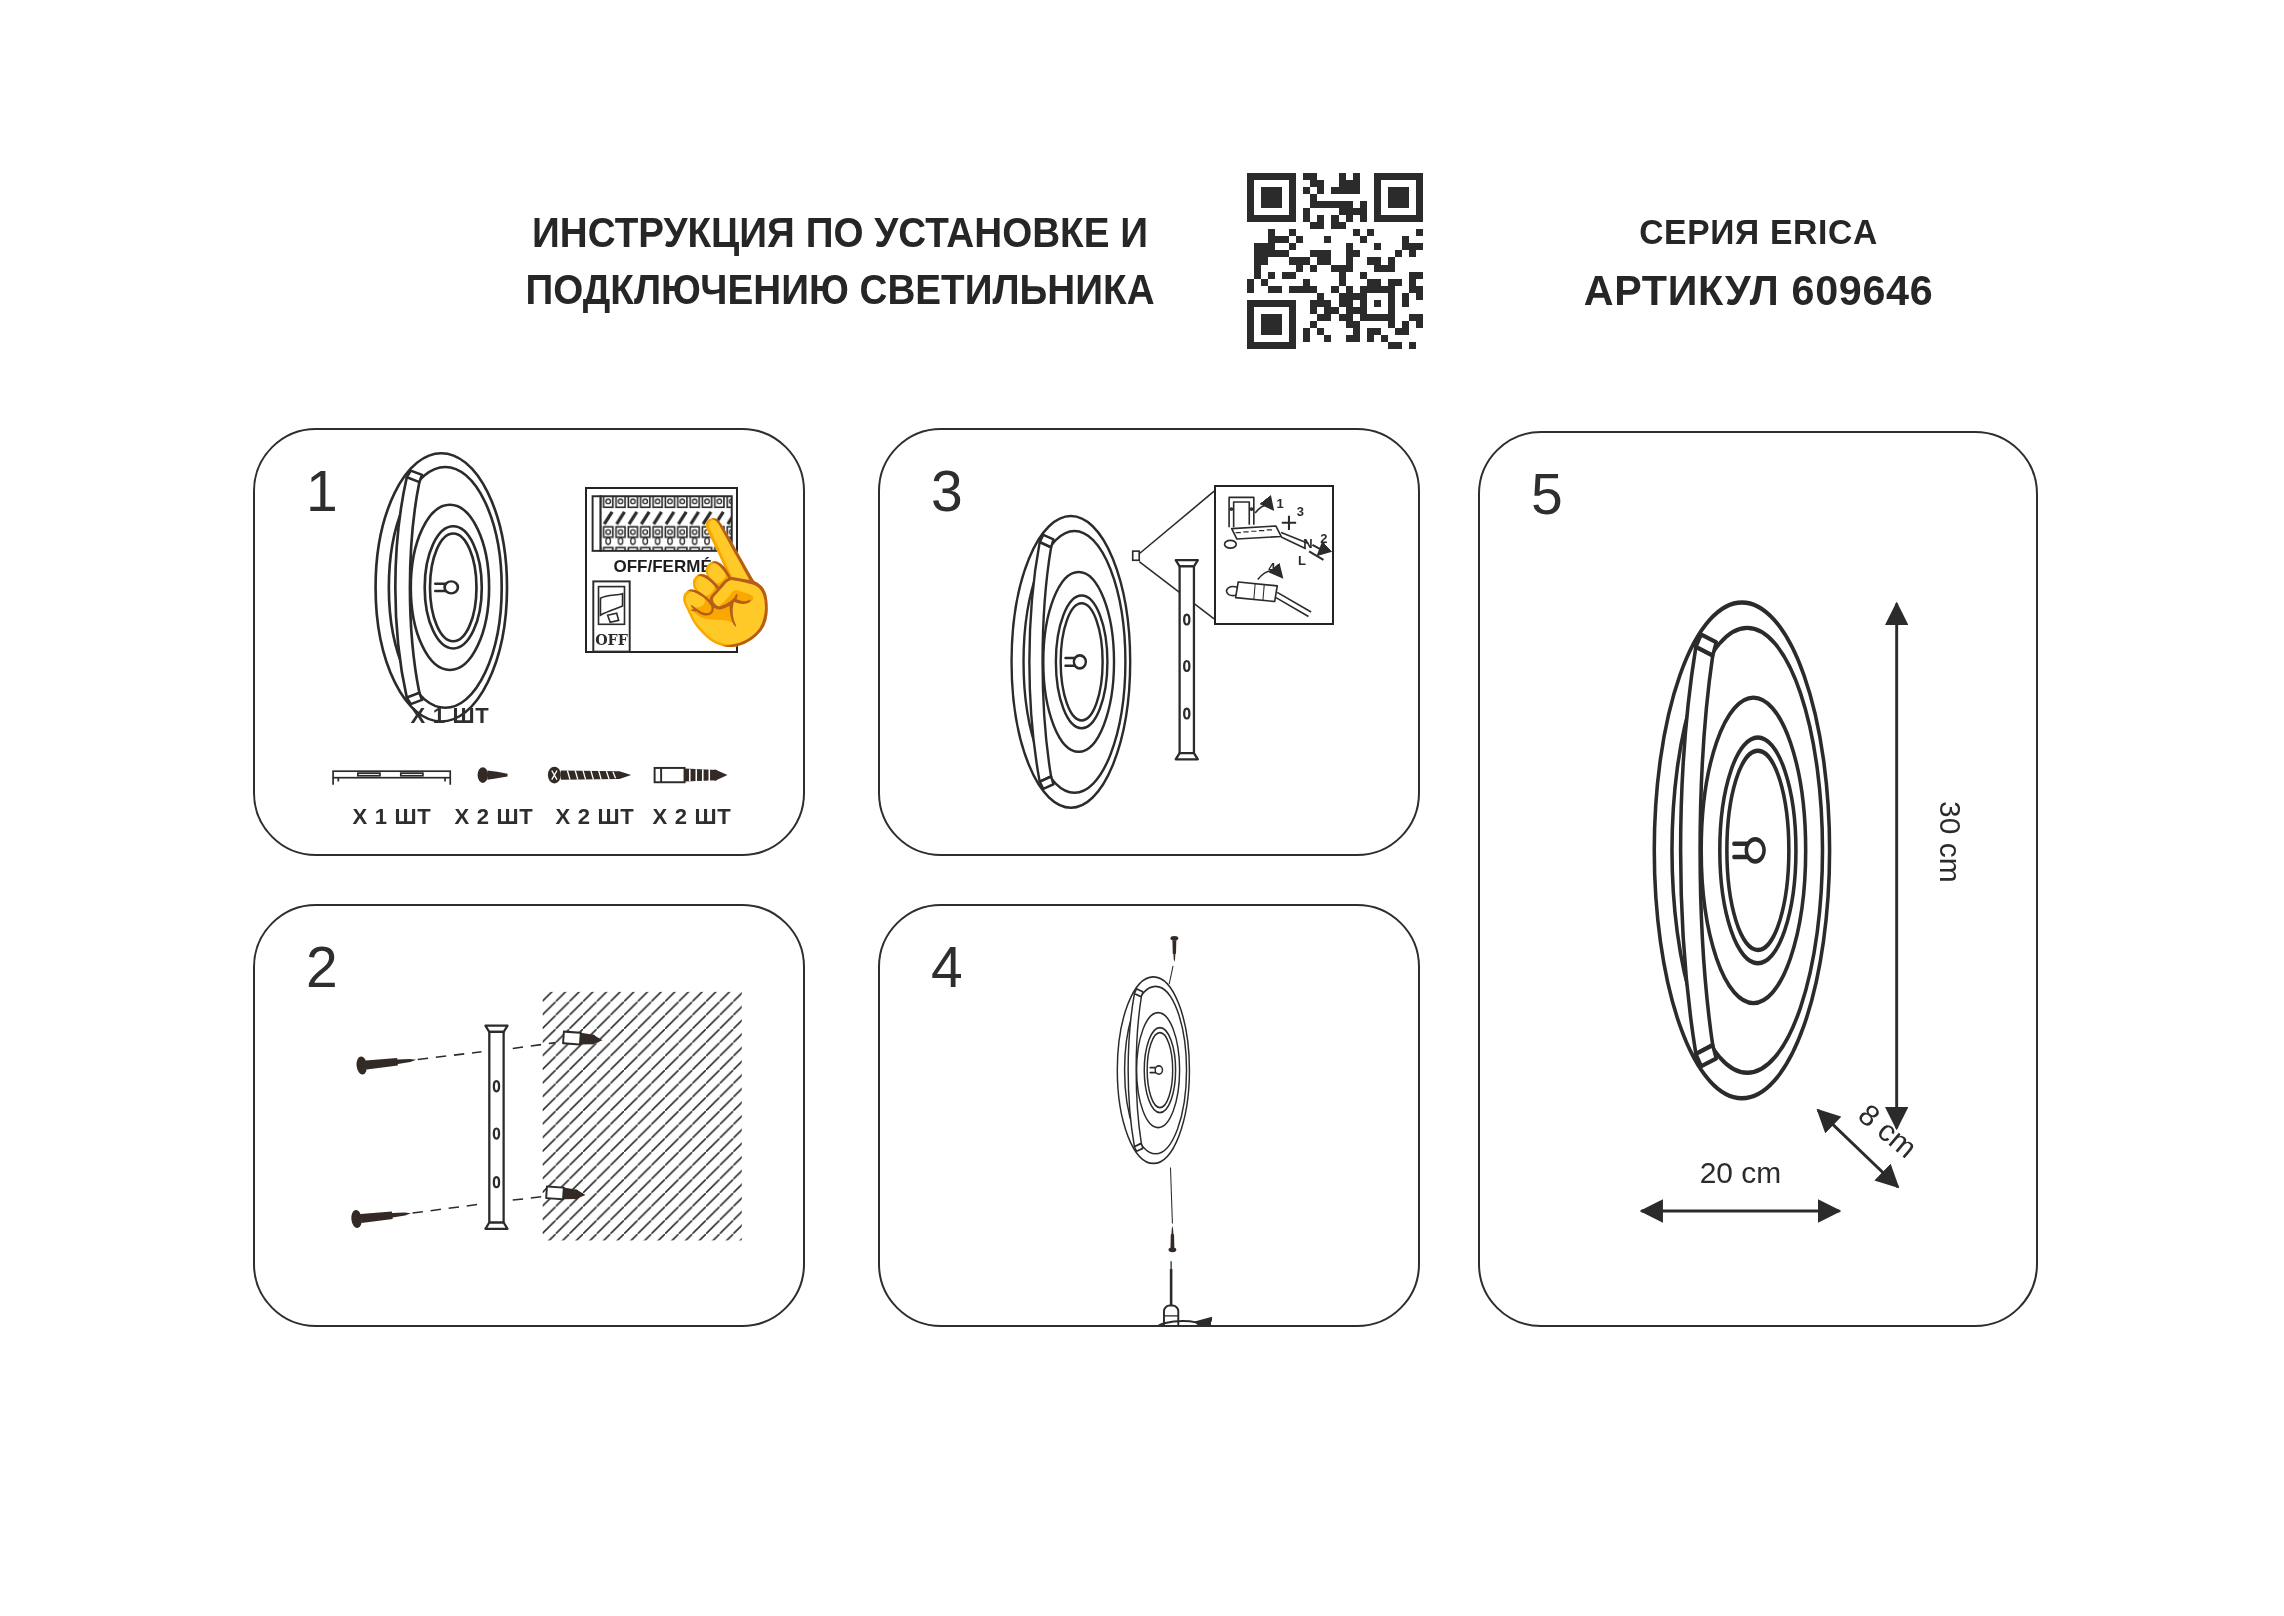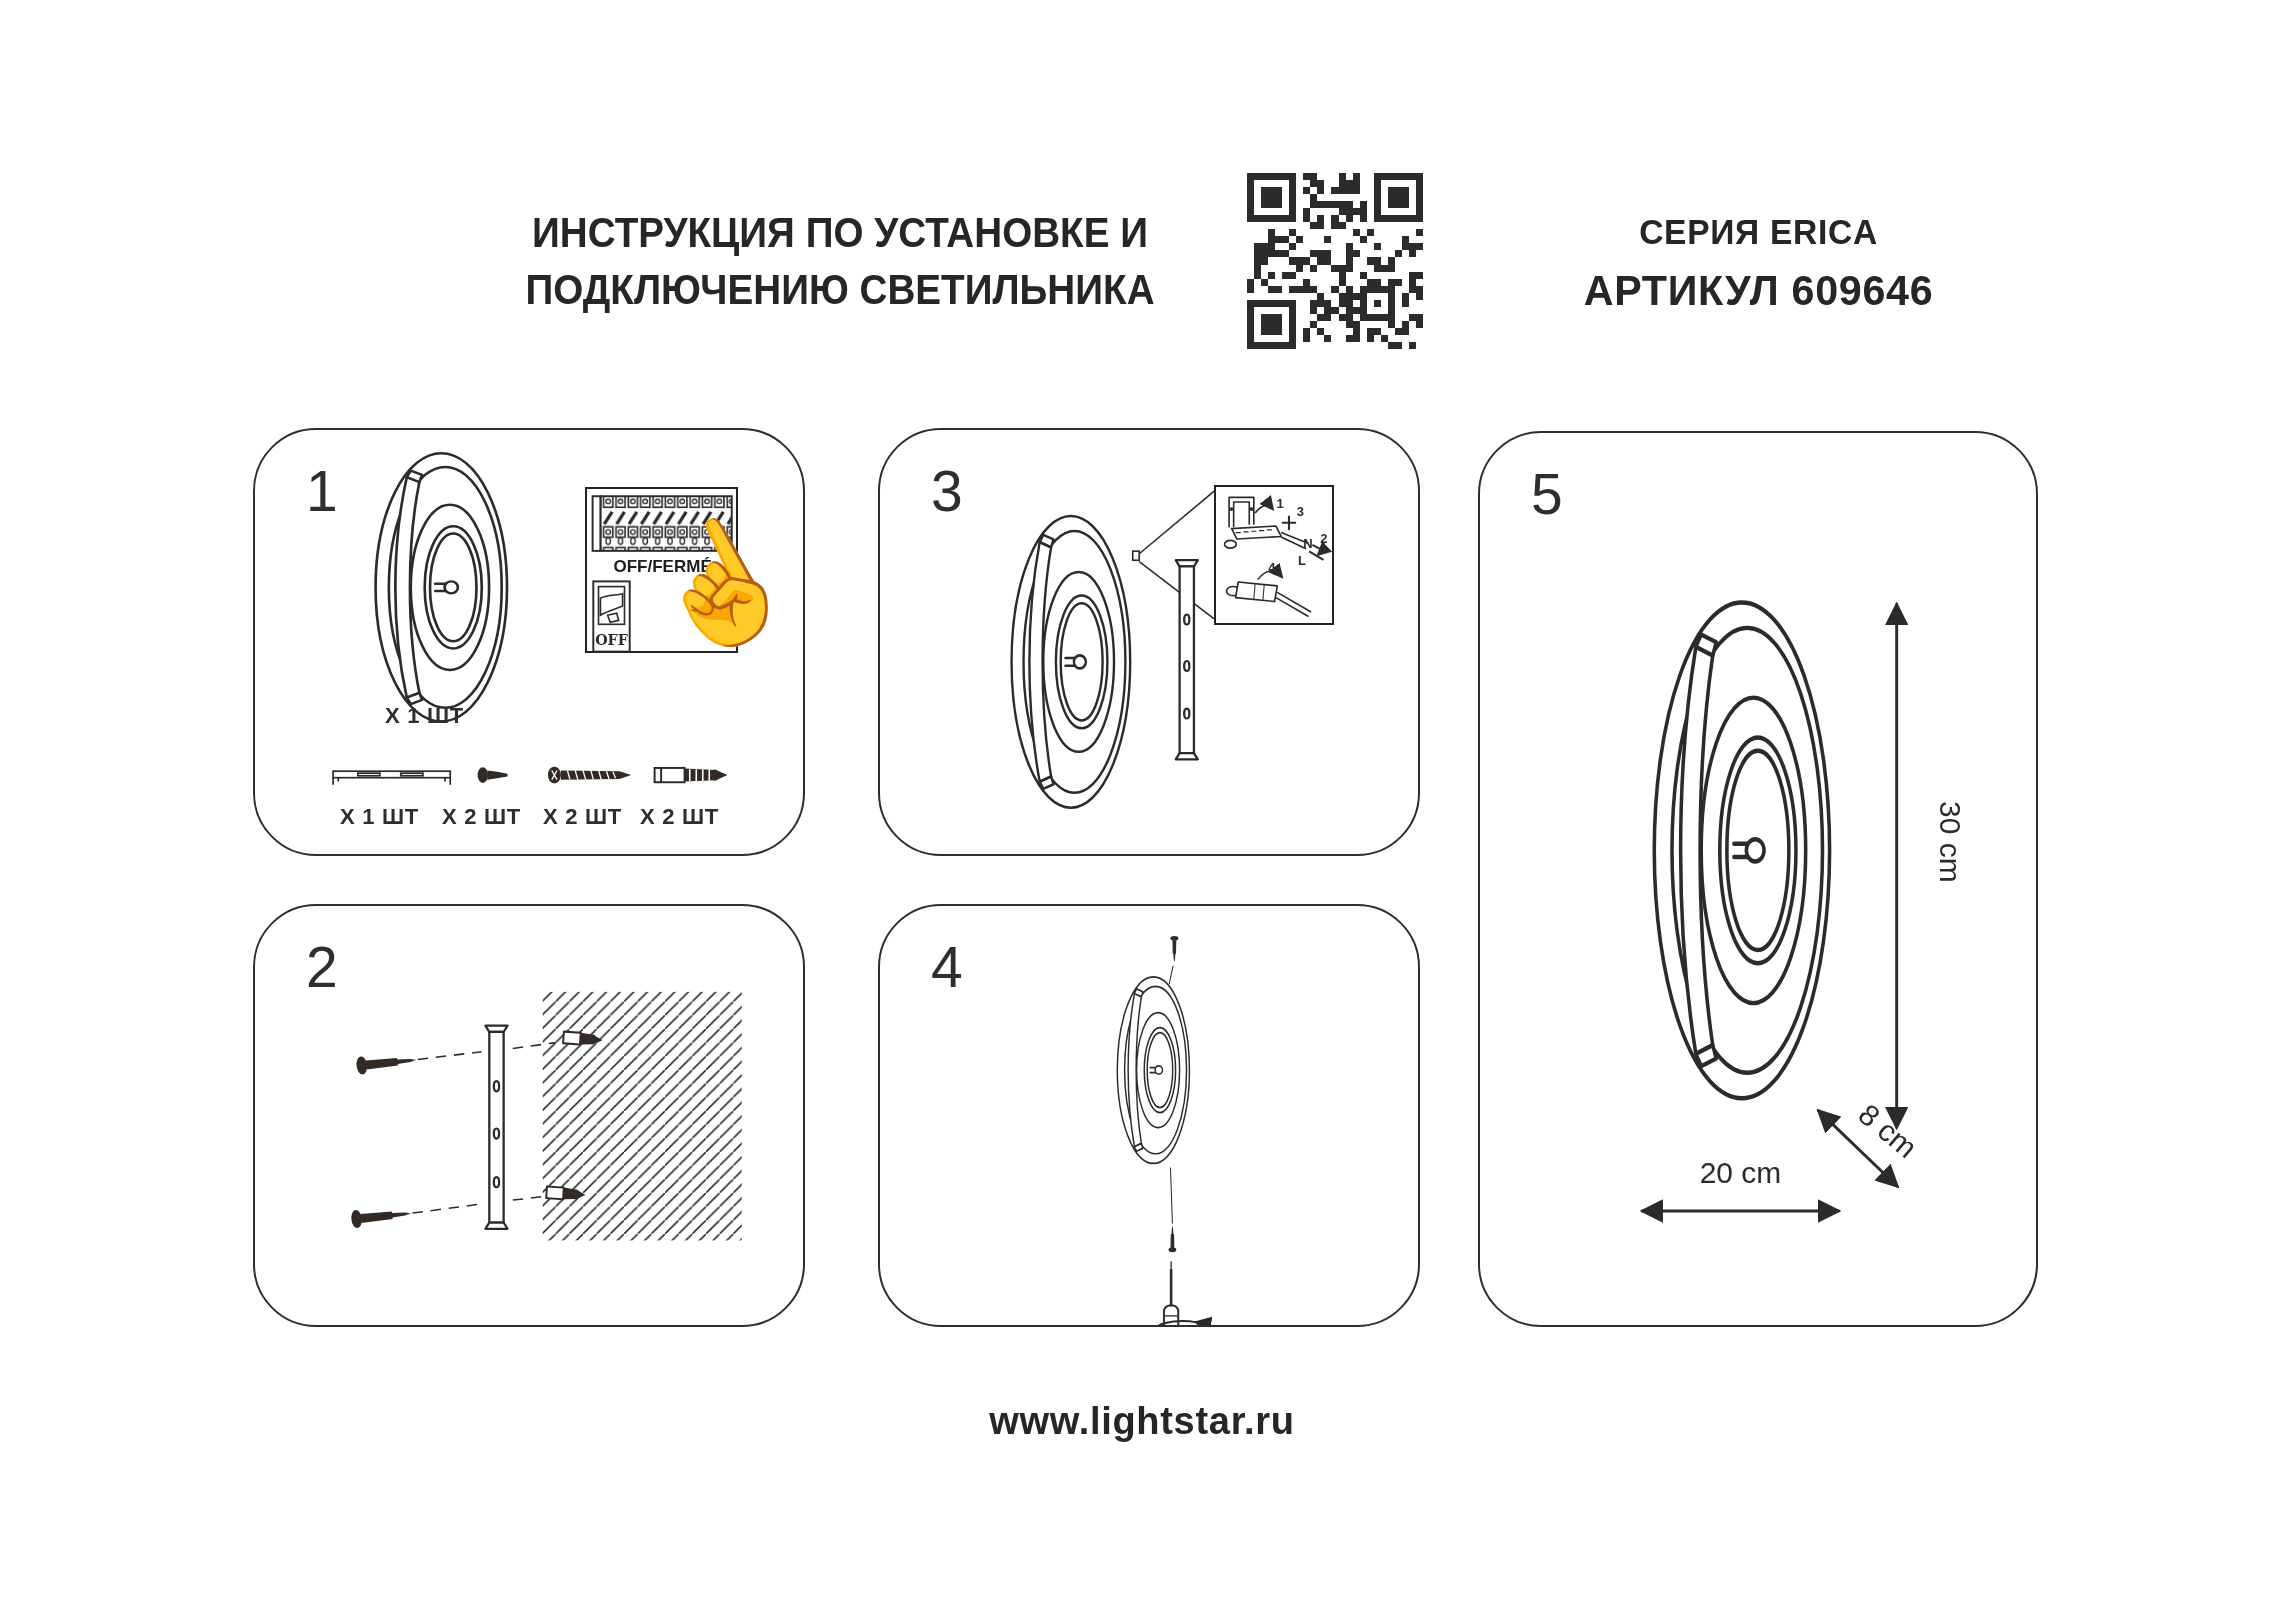--- a/index.html
+++ b/index.html
@@ -36,21 +36,21 @@
          background:#fff;box-sizing:border-box;}
   .pnum{position:absolute;left:51px;top:33px;font-size:57px;font-weight:400;
         line-height:1;color:#2e2e2e;}
   .art{position:absolute;left:0;top:0;}
 
   svg text{font-family:"Liberation Sans",sans-serif;fill:#2b2b2b;}
   .tl{font-size:20px;font-weight:700;}
   .dimt{font-size:46px;font-weight:400;}
 
   .qty{position:absolute;font-size:22px;font-weight:700;letter-spacing:0.7px;
-       color:#2e2e2e;white-space:nowrap;}
+       text-align:center;color:#2e2e2e;white-space:nowrap;}
 
   
   .inset{position:absolute;background:#fff;box-sizing:border-box;}
   .inset1{left:330px;top:57px;width:153px;height:166px;border:2.6px solid #232323;}
   .inset1 .brk{position:absolute;left:3.3px;top:5.2px;}
   .slab{font-family:Liberation Sans, sans-serif;font-weight:700;margin-left:20px;}
   .offlabel{position:absolute;left:6.5px;top:68px;font-size:17px;letter-spacing:0px;
             color:#1d1d1d;white-space:nowrap;}
   .inset1 .sw{position:absolute;left:5.2px;top:91px;}
   .slabtxt{font-family:"DejaVu Serif",serif;font-weight:700;}
@@ -458,16 +458,15 @@
         <line x1="640" y1="262" x2="640" y2="1068" stroke-width="4.5" marker-start="url(#dim)" marker-end="url(#dim)"></line>
         <line x1="248" y1="1195" x2="552" y2="1195" stroke-width="4.5" marker-start="url(#dim)" marker-end="url(#dim)"></line>
         <line x1="519" y1="1040" x2="642" y2="1158" stroke-width="4.5" marker-start="url(#dim)" marker-end="url(#dim)"></line>
       </g>
       <text class="dimt" transform="translate(706,628) rotate(90)" text-anchor="middle">30 cm</text>
       <text class="dimt" x="400" y="1152" text-anchor="middle">20 cm</text>
       <text class="dimt" transform="translate(578,1052) rotate(40)" text-anchor="start">8 cm</text>
     </svg>
   </div>
 
-  <div class="footer">www.lightstar.ru</div>
 
 </div>
 
 
 </body></html>

